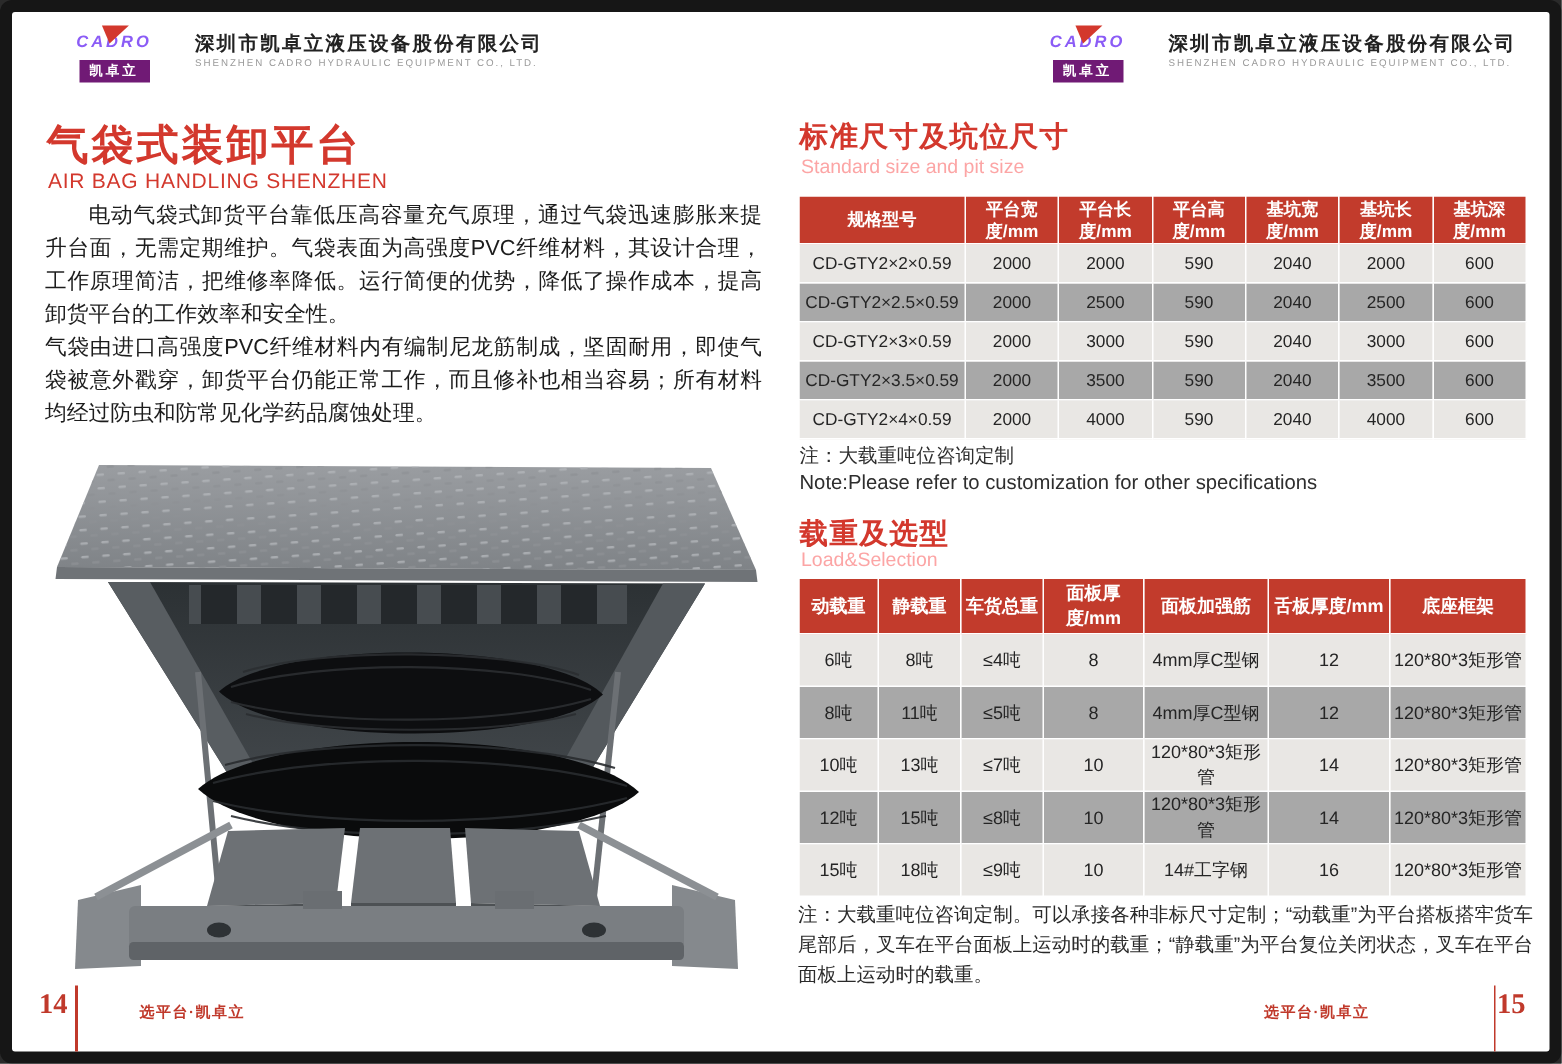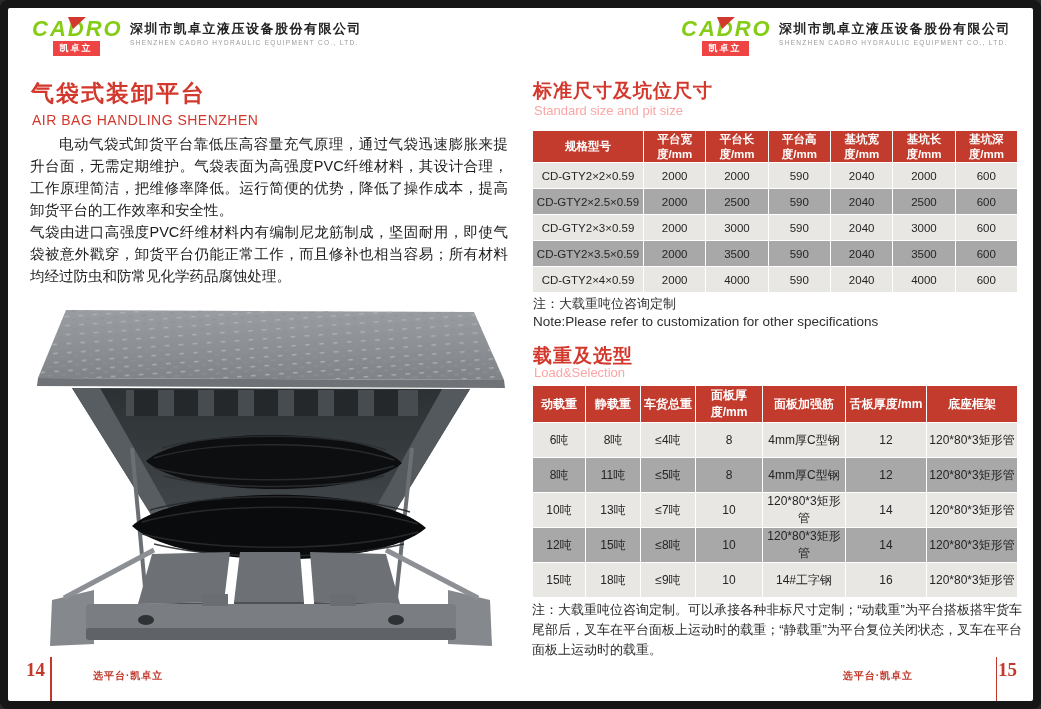--- a/index.html
+++ b/index.html
@@ -4,28 +4,28 @@
 <style>
   html,body{margin:0;padding:0;background:#2a2a2a;font-family:"Liberation Sans","DejaVu Sans",sans-serif;}
   .canvas{position:relative;width:1041px;height:709px;background:#161616;border-radius:8px;overflow:hidden;margin:0 auto;}
   .sheet{position:absolute;left:8px;top:8px;width:1025px;height:693px;background:#ffffff;border-radius:2px;}
 
   
   .brand{position:absolute;top:20px;display:flex;align-items:flex-start;gap:10px;}
   .brand-left{left:32px;}
   .brand-right{right:30px;}
   .logo{position:relative;width:88px;text-align:center;}
-  .logo-word{font-weight:bold;font-style:italic;font-size:22px;letter-spacing:2px;color:#84cc16;line-height:17px;position:relative;}
+  .logo-word{font-weight:bold;font-style:italic;font-size:11px;letter-spacing:2px;color:#8b5cf6;line-height:17px;position:relative;}
   .logo-tri{position:absolute;left:34px;top:-3px;width:0;height:0;border-left:9px solid transparent;border-right:9px solid transparent;border-top:12px solid #d3382d;transform:skewX(-18deg);}
-  .logo-badge{display:inline-block;margin-top:2px;background:#ef4444;color:#fff;font-weight:bold;font-size:9px;padding:1px 7px;letter-spacing:2px;}
+  .logo-badge{display:inline-block;margin-top:2px;background:#701a75;color:#fff;font-weight:bold;font-size:9px;padding:1px 7px;letter-spacing:2px;}
   .company .cn{font-size:13px;font-weight:bold;color:#222;letter-spacing:1.5px;line-height:17px;}
   .company .en{font-size:6.5px;color:#9a9a9a;letter-spacing:1.3px;margin-top:2px;}
 
   
-  .lp-title{position:absolute;left:31px;top:78px;font-size:23px;font-weight:bold;color:#d3382d;letter-spacing:2px;}
+  .lp-title{position:absolute;left:31px;top:78px;font-size:28px;font-weight:bold;color:#d3382d;letter-spacing:2px;}
   .lp-sub{position:absolute;left:32px;top:112px;font-size:14px;color:#d3382d;letter-spacing:.5px;}
   .lp-body{position:absolute;left:30px;top:133px;width:478px;font-size:14.5px;line-height:22px;color:#1c1c1c;text-align:justify;font-weight:500;}
   .lp-body .p1{text-indent:2em;}
   .lp-body .p2{margin-top:0;}
   .photo{position:absolute;left:34px;top:298px;width:474px;height:356px;}
 
   
   .rp-sec-title{position:absolute;font-weight:bold;color:#d3382d;letter-spacing:1px;}
   .rp-sec-sub{position:absolute;color:#fca5a5;}
   .t-wrap{position:absolute;left:532px;width:486px;}

